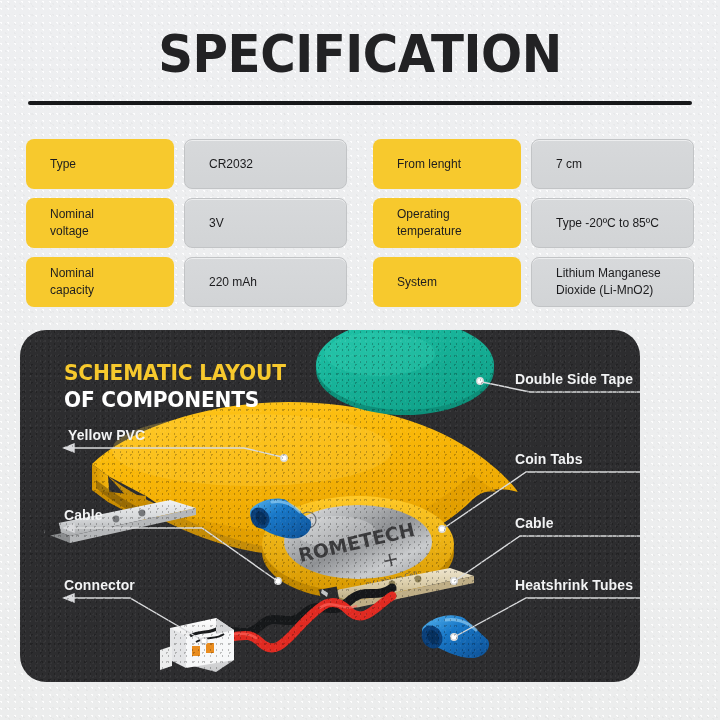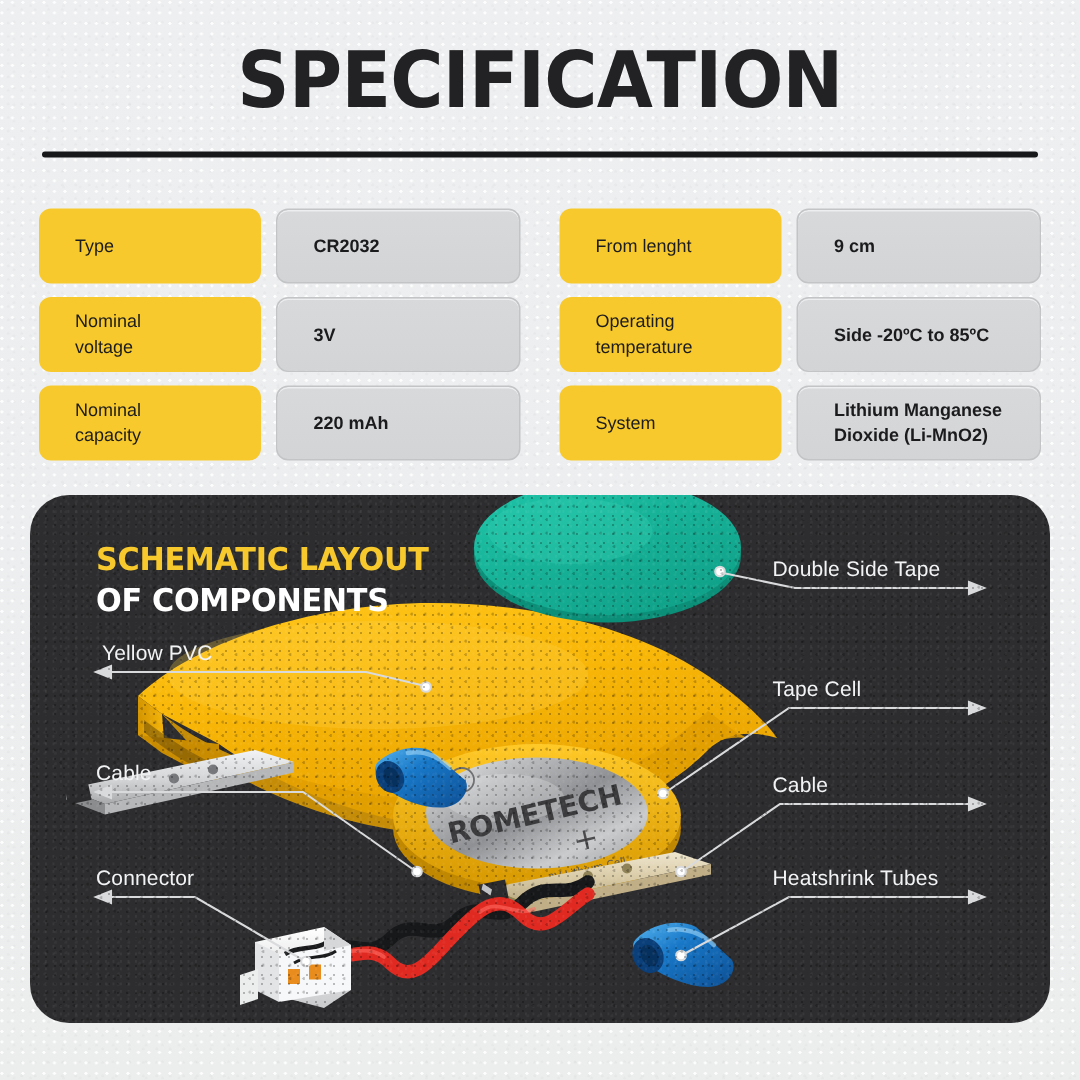--- a/index.html
+++ b/index.html
@@ -49,27 +49,27 @@
     box-sizing:border-box;
     font-size:12px;
     border-radius:8px;
   }
   .cell.key{
     background:#f7c92d;color:#1d1d1f;font-weight:400;line-height:17px;
   }
   .cell.val{
     background:linear-gradient(#d7d9db,#d2d4d6);
     border:1px solid #c2c4c6;
-    color:#1b1b1d;font-weight:700;line-height:17px;
+    color:#1b1b1d;font-weight:400;line-height:17px;
     box-shadow:inset 0 1px 0 rgba(255,255,255,.55);
   }
 
   
   .panel{
-    position:absolute;left:20px;top:330px;width:680px;height:352px;
+    position:absolute;left:20px;top:330px;width:620px;height:352px;
     border-radius:26px;overflow:hidden;
     background:#2d2d2f;
   }
   .panel .grain{
     position:absolute;inset:0;
     background:
       radial-gradient(circle at 10% 15%, rgba(255,255,255,.05) 0 1px, transparent 1px),
       radial-gradient(circle at 44% 62%, rgba(255,255,255,.04) 0 1px, transparent 1px),
       radial-gradient(circle at 77% 33%, rgba(0,0,0,.25) 0 1px, transparent 1px),
       radial-gradient(circle at 28% 84%, rgba(0,0,0,.22) 0 1px, transparent 1px);
@@ -80,21 +80,21 @@
     position:absolute;left:44px;top:30px;
     font-family:"DejaVu Sans","Liberation Sans",sans-serif;
     font-weight:900;font-size:21px;line-height:27px;letter-spacing:-0.2px;
     transform:scaleX(.96);transform-origin:left top;
   }
   .panel-heading .l1{color:#f7c92d;display:block;}
   .panel-heading .l2{color:#ffffff;display:block;}
 
   .lbl{
     position:absolute;
-    color:#f2f3f4;font-size:14px;font-weight:400;white-space:nowrap;
+    color:#f2f3f4;font-size:14px;font-weight:700;white-space:nowrap;
     letter-spacing:.1px;
   }
   .lbl.r{text-align:left;}
 
   
   .art{position:absolute;left:0;top:0;width:680px;height:352px;}
 </style>
 </head>
 <body>
 
@@ -103,29 +103,29 @@
 <div class="title">SPECIFICATION</div>
 <div class="rule"></div>
 
 <div class="spec">
   <div class="spec-row">
     <div class="cell key">Type</div>
     <div class="cell val">CR2032</div>
   </div>
   <div class="spec-row">
     <div class="cell key">From lenght</div>
-    <div class="cell val">9 cm</div>
+    <div class="cell val">7 cm</div>
   </div>
   <div class="spec-row">
     <div class="cell key">Nominal<br>voltage</div>
     <div class="cell val">3V</div>
   </div>
   <div class="spec-row">
     <div class="cell key">Operating<br>temperature</div>
-    <div class="cell val">Side -20ºC to 85ºC</div>
+    <div class="cell val">Type -20ºC to 85ºC</div>
   </div>
   <div class="spec-row">
     <div class="cell key">Nominal<br>capacity</div>
     <div class="cell val">220 mAh</div>
   </div>
   <div class="spec-row">
     <div class="cell key">System</div>
     <div class="cell val">Lithium Manganese Dioxide (Li-MnO2)</div>
   </div>
 </div>
@@ -304,16 +304,16 @@
   <div class="panel-heading">
     <span class="l1">SCHEMATIC LAYOUT</span>
     <span class="l2">OF COMPONENTS</span>
   </div>
 
   <div class="lbl" style="left:48px;top:97px;">Yellow PVC</div>
   <div class="lbl" style="left:44px;top:177px;">Cable</div>
   <div class="lbl" style="left:44px;top:247px;">Connector</div>
 
   <div class="lbl r" style="left:495px;top:41px;">Double Side Tape</div>
-  <div class="lbl r" style="left:495px;top:121px;">Tape Cell</div>
+  <div class="lbl r" style="left:495px;top:121px;">Coin Tabs</div>
   <div class="lbl r" style="left:495px;top:185px;">Cable</div>
   <div class="lbl r" style="left:495px;top:247px;">Heatshrink Tubes</div>
 </div>
 
 </body></html>

